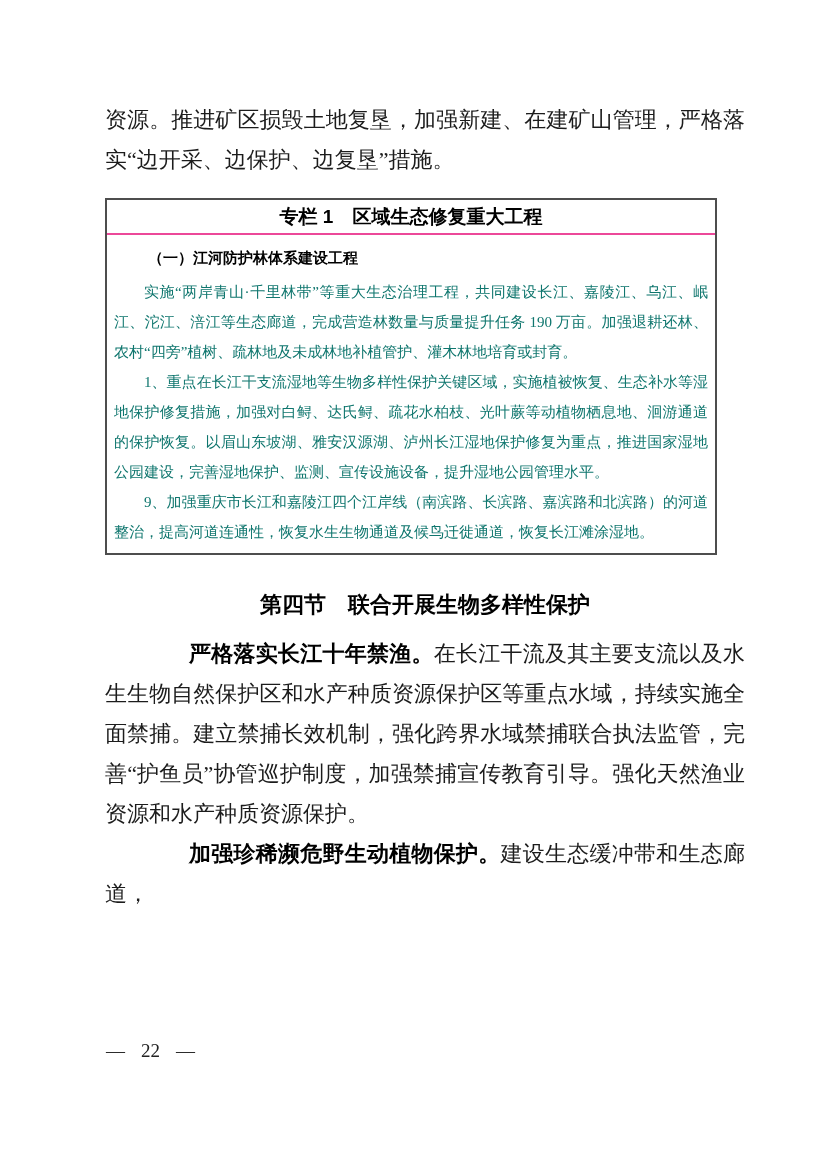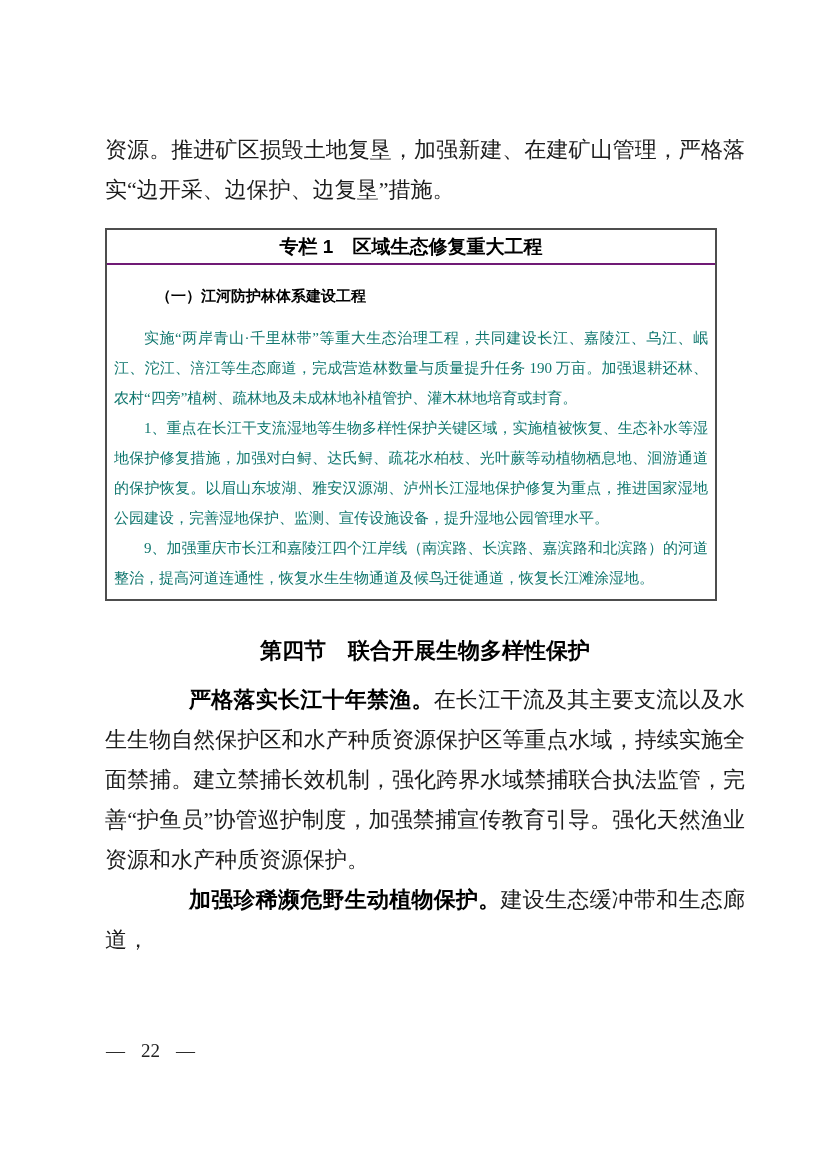--- a/index.html
+++ b/index.html
@@ -12,21 +12,21 @@
     width: 826px;
     height: 1169px;
     background: #ffffff;
     overflow: hidden;
     font-family: "Liberation Serif", "DejaVu Serif", serif;
     color: #1a1a1a;
   }
   .content {
     position: absolute;
     left: 105px;
-    top: 130px;
+    top: 100px;
     width: 640px;
   }
   .body-text {
     margin: 0;
     font-size: 22px;
     line-height: 40px;
     text-align: justify;
     color: #1c1c1c;
   }
   .body-text.indent {
@@ -44,28 +44,28 @@
     box-sizing: border-box;
     background: #ffffff;
   }
   .box-header {
     height: 33px;
     line-height: 33px;
     text-align: center;
     font-weight: bold;
     font-size: 19px;
     color: #000;
-    border-bottom: 2px solid #701a75;
+    border-bottom: 2px solid #ec4899;
     font-family: "Liberation Sans", "DejaVu Sans", sans-serif;
   }
   .box-body {
     padding: 4px 7px 6px 7px;
   }
   .box-heading {
-    margin: 12px;
+    margin: 4px;
     font-size: 15px;
     line-height: 30px;
     font-weight: bold;
     text-indent: 2em;
     color: #000;
   }
   .box-para {
     margin: 0;
     font-size: 15px;
     line-height: 30px;

